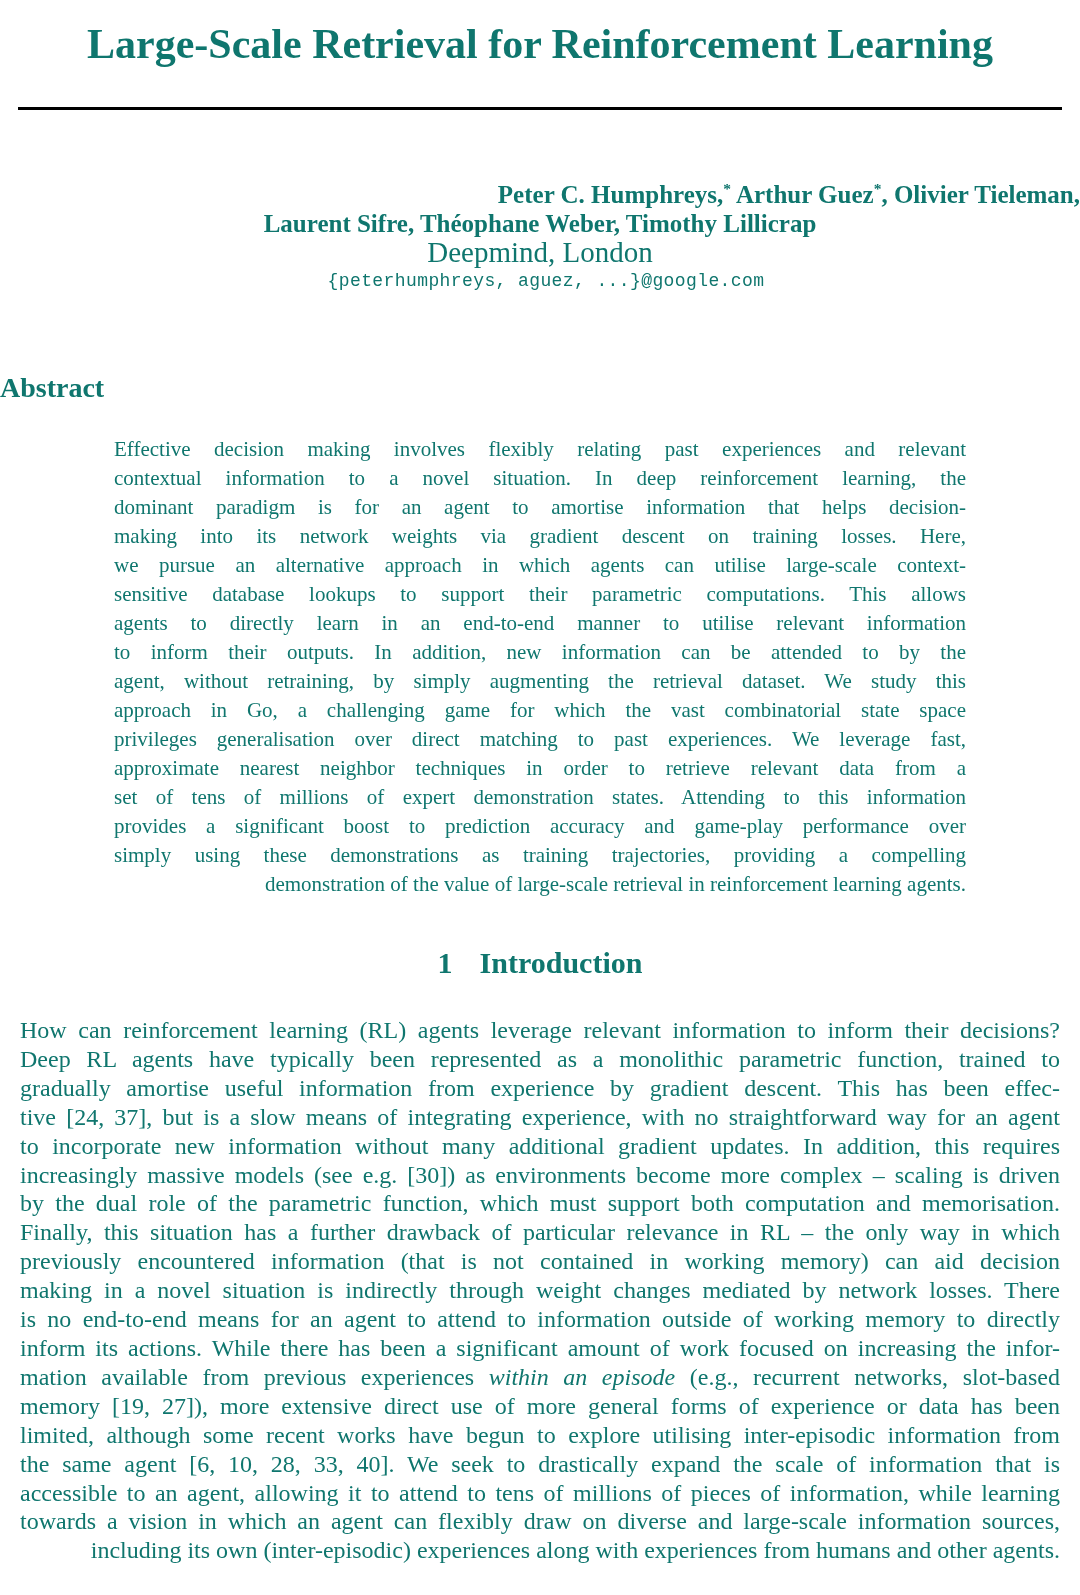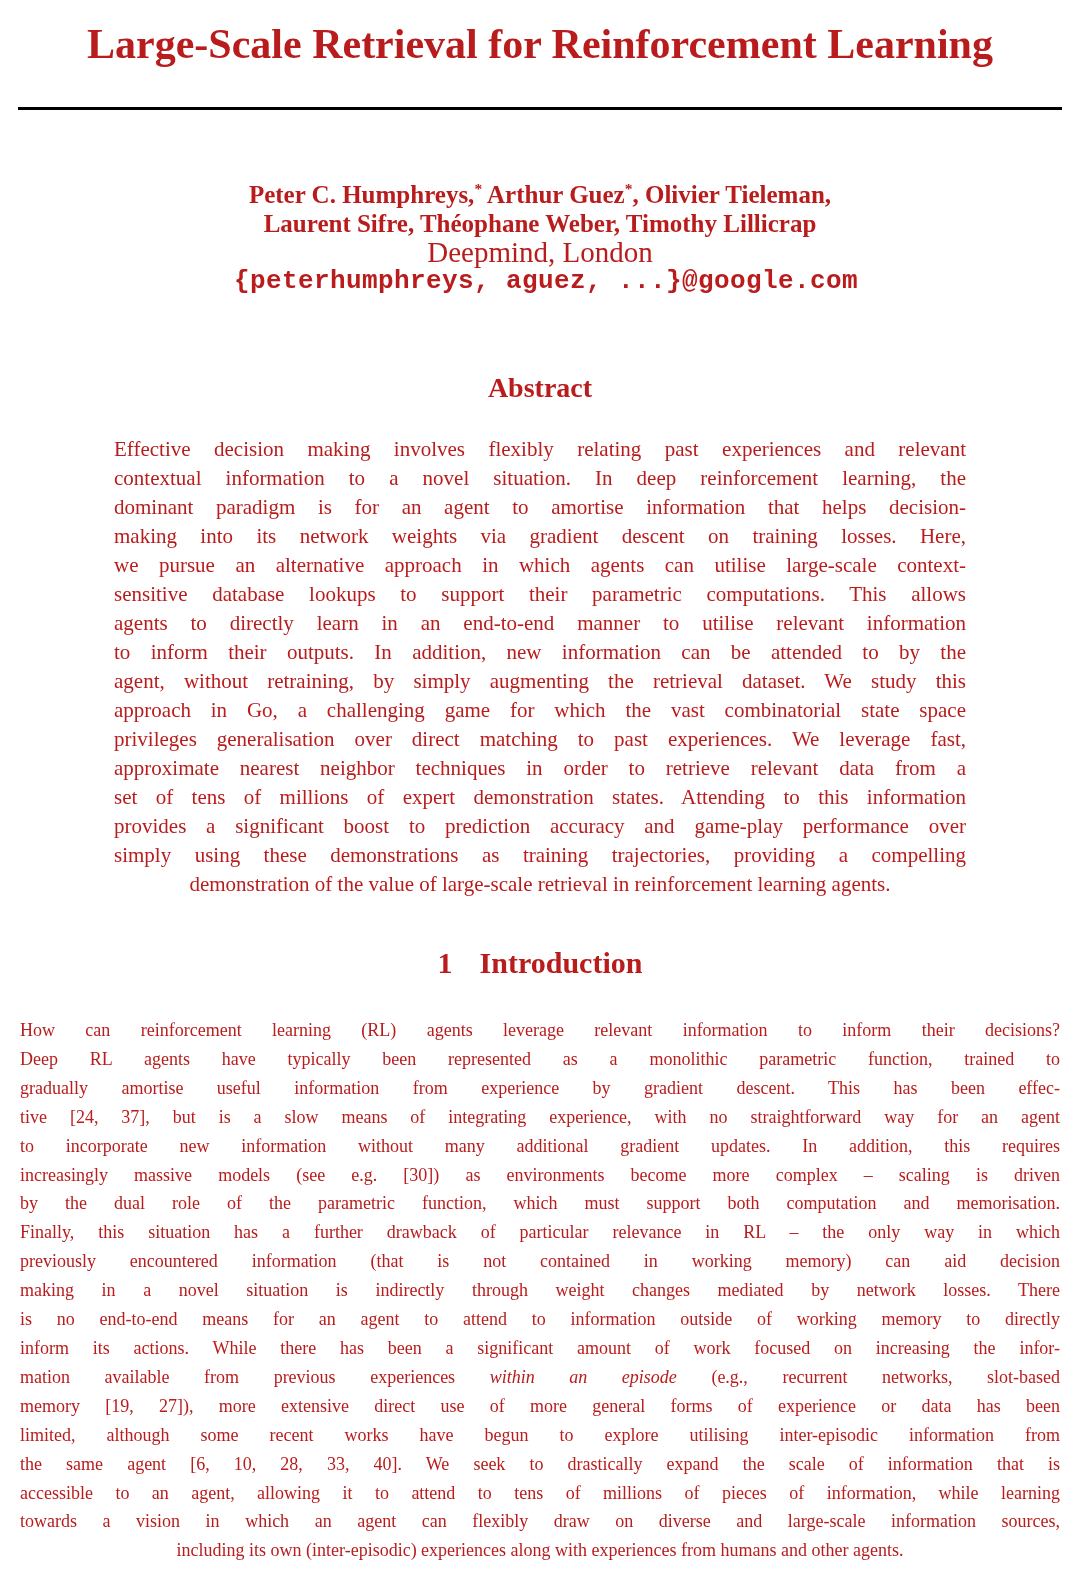--- a/index.html
+++ b/index.html
@@ -1,20 +1,20 @@
 <!DOCTYPE html>
 <html><head>
 <meta charset="utf-8">
 <style>
   html, body { margin: 0; padding: 0; background: #ffffff; }
   .page {
     width: 1080px;
     height: 1595px;
     background: #ffffff;
-    color: #b91c1c;
+    color: #0f766e;
     font-family: "Liberation Serif", "DejaVu Serif", serif;
     overflow: hidden;
     position: relative;
   }
   .paper-title {
     margin: 0;
     padding-top: 20px;
     text-align: center;
     font-size: 42px;
     line-height: 49px;
@@ -28,52 +28,52 @@
   .authors-block {
     margin-top: 70px;
     text-align: center;
     font-size: 25px;
     line-height: 29px;
   }
   .authors-bold { font-weight: 700; }
   .affiliation { font-size: 29px; font-weight: 400; }
   .email-line {
     font-family: "Liberation Mono", "DejaVu Sans Mono", monospace;
-    font-size: 26px;
+    font-size: 18px;
     letter-spacing: 0.4px;
-    font-weight: 700;
+    font-weight: 400;
     margin-left: 12px;
   }
   sup { font-size: 62%; vertical-align: super; line-height: 0; }
   .abstract-heading {
     margin-top: 76px;
-    text-align: center;
+    text-align: left;
     font-size: 28px;
     line-height: 32px;
     font-weight: 700;
   }
   .abstract-body {
     margin: 31px 114px 8px 114px;
     font-size: 21px;
     line-height: 29px;
   }
   .section-heading {
     margin: 46px 20px 0 20px;
     font-size: 30px;
     line-height: 35px;
     font-weight: 700;
     text-align: center;
   }
   .section-title { margin-left: 27px; }
   .intro-body {
     margin: 36px 20px 0 20px;
-    font-size: 18px;
+    font-size: 24px;
     line-height: 28.9px;
   }
-  .tline { text-align: center; }
+  .tline { text-align: right; }
   .tline.just {
     text-align: justify;
     text-align-last: justify;
   }
   .tline em { font-style: italic; }
 </style>
 </head>
 <body>
 
 <div class="page">

